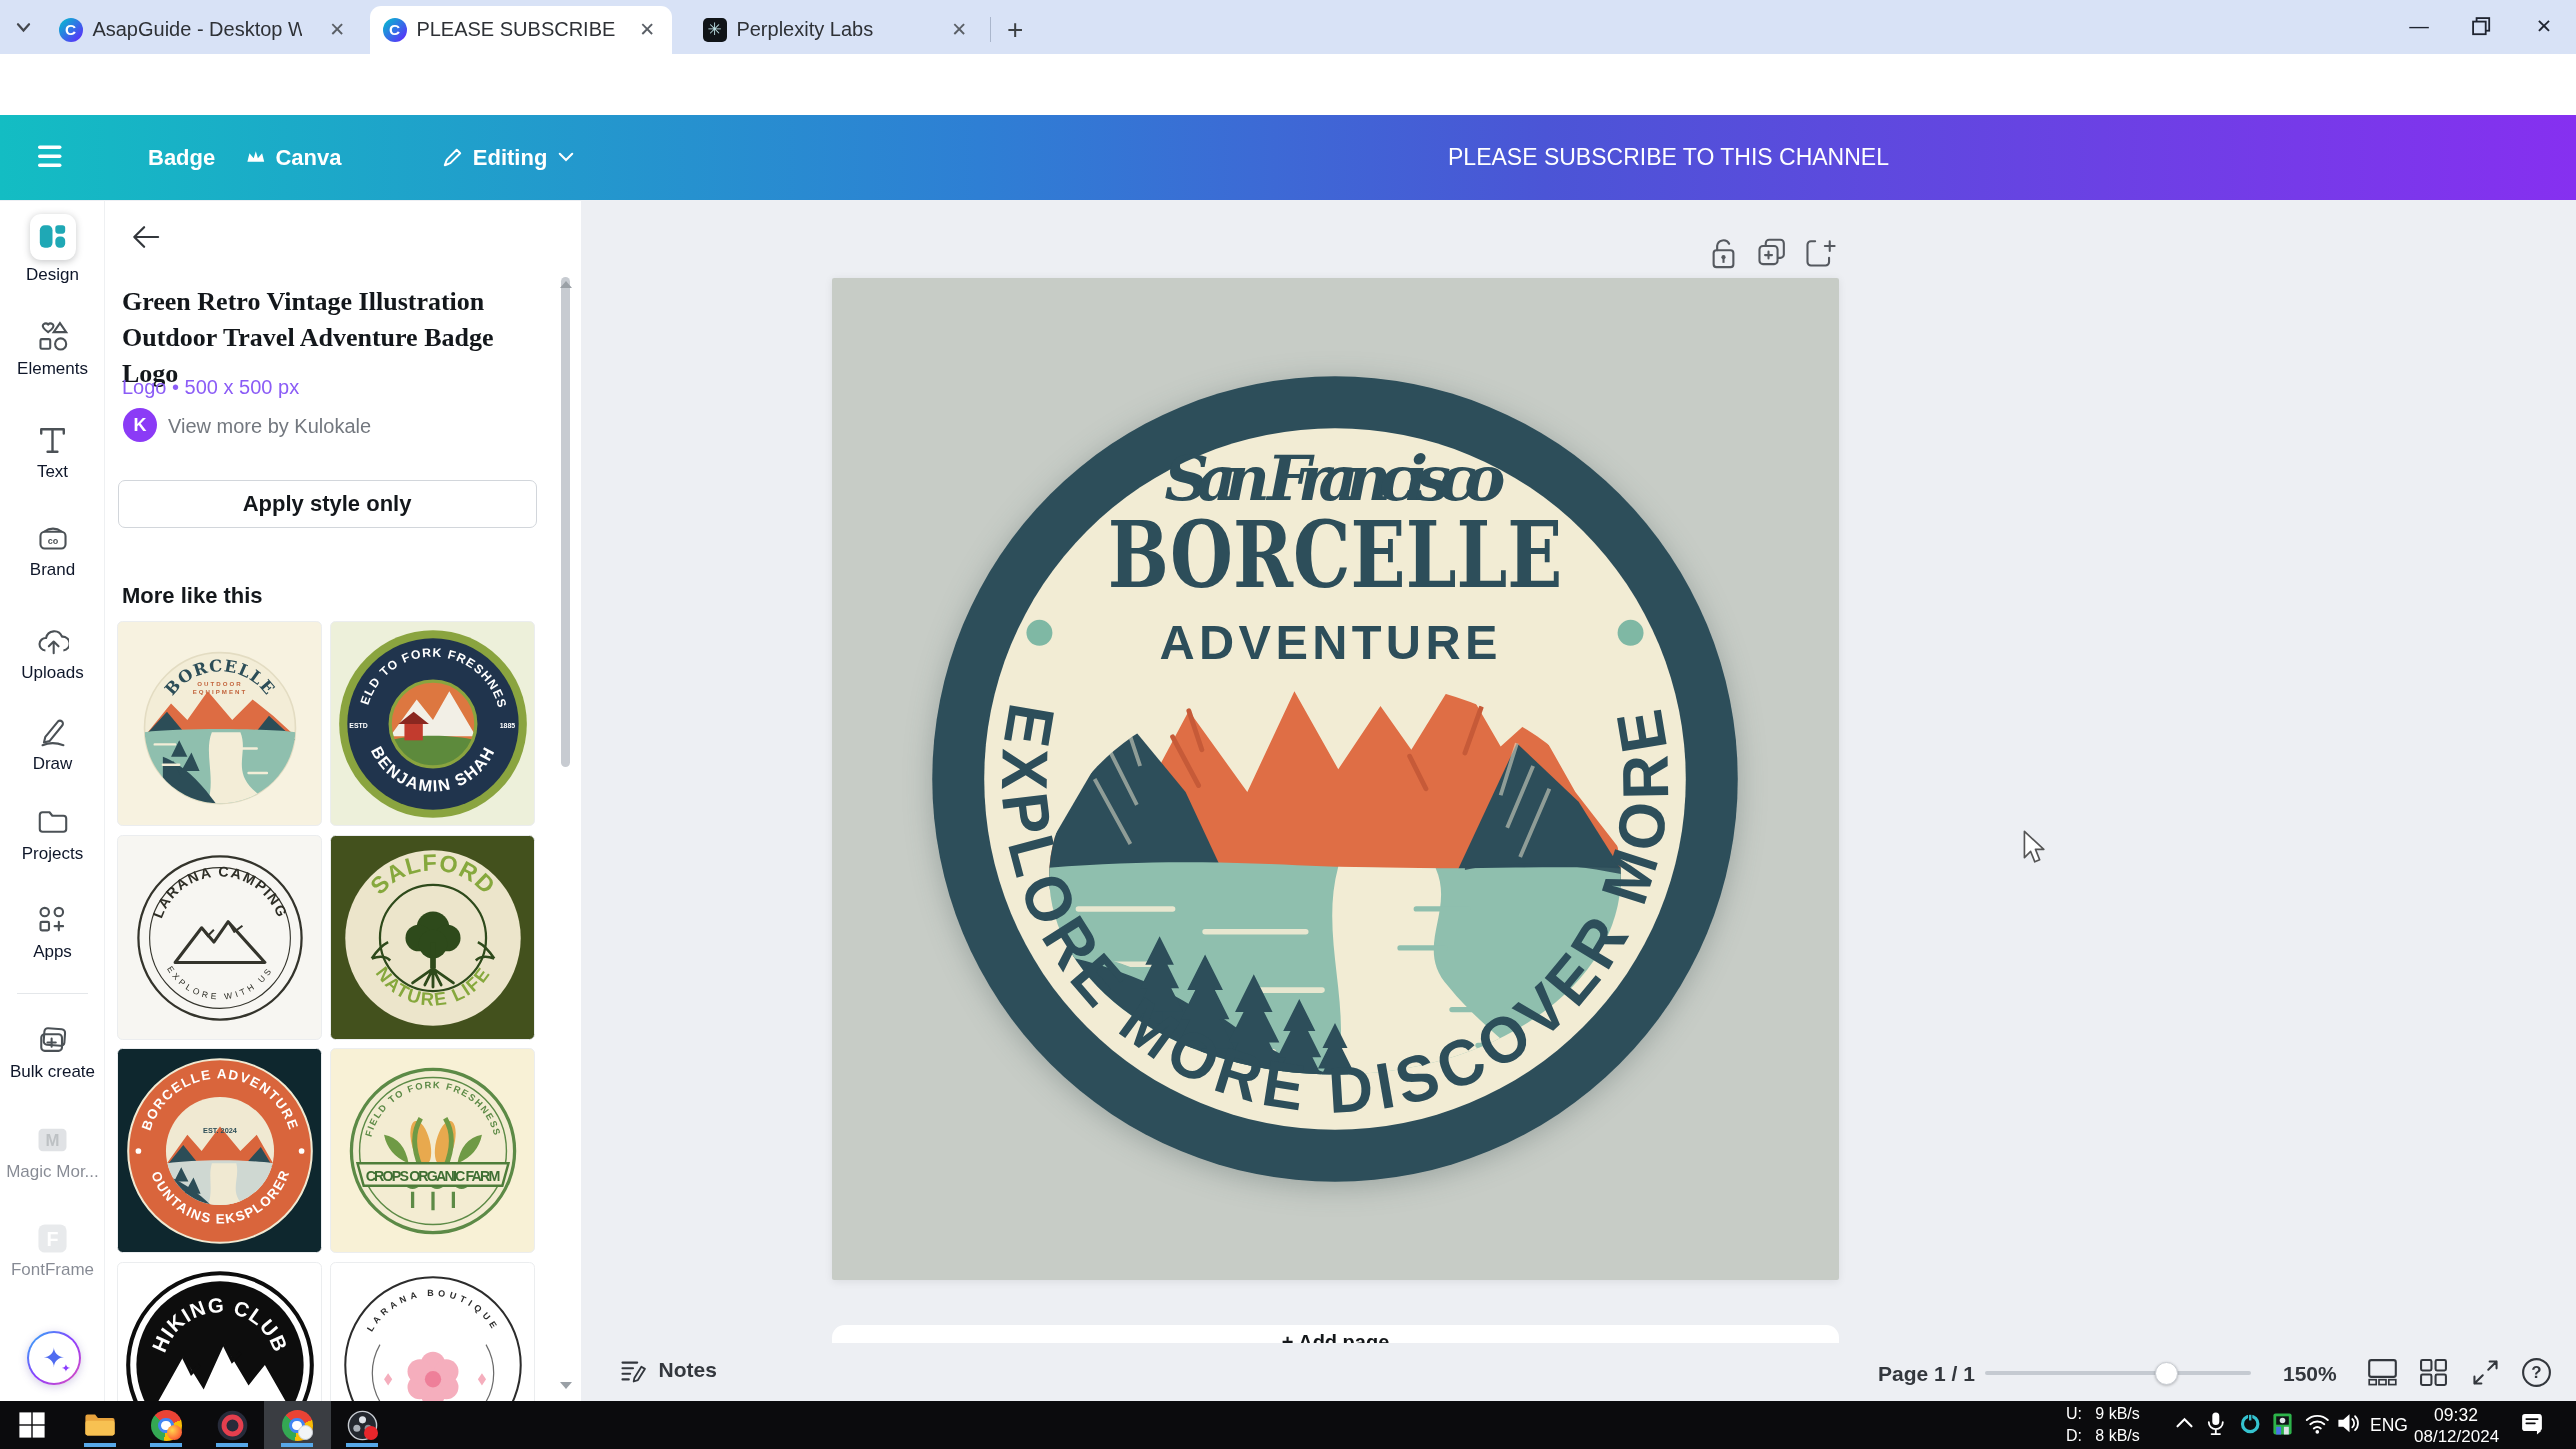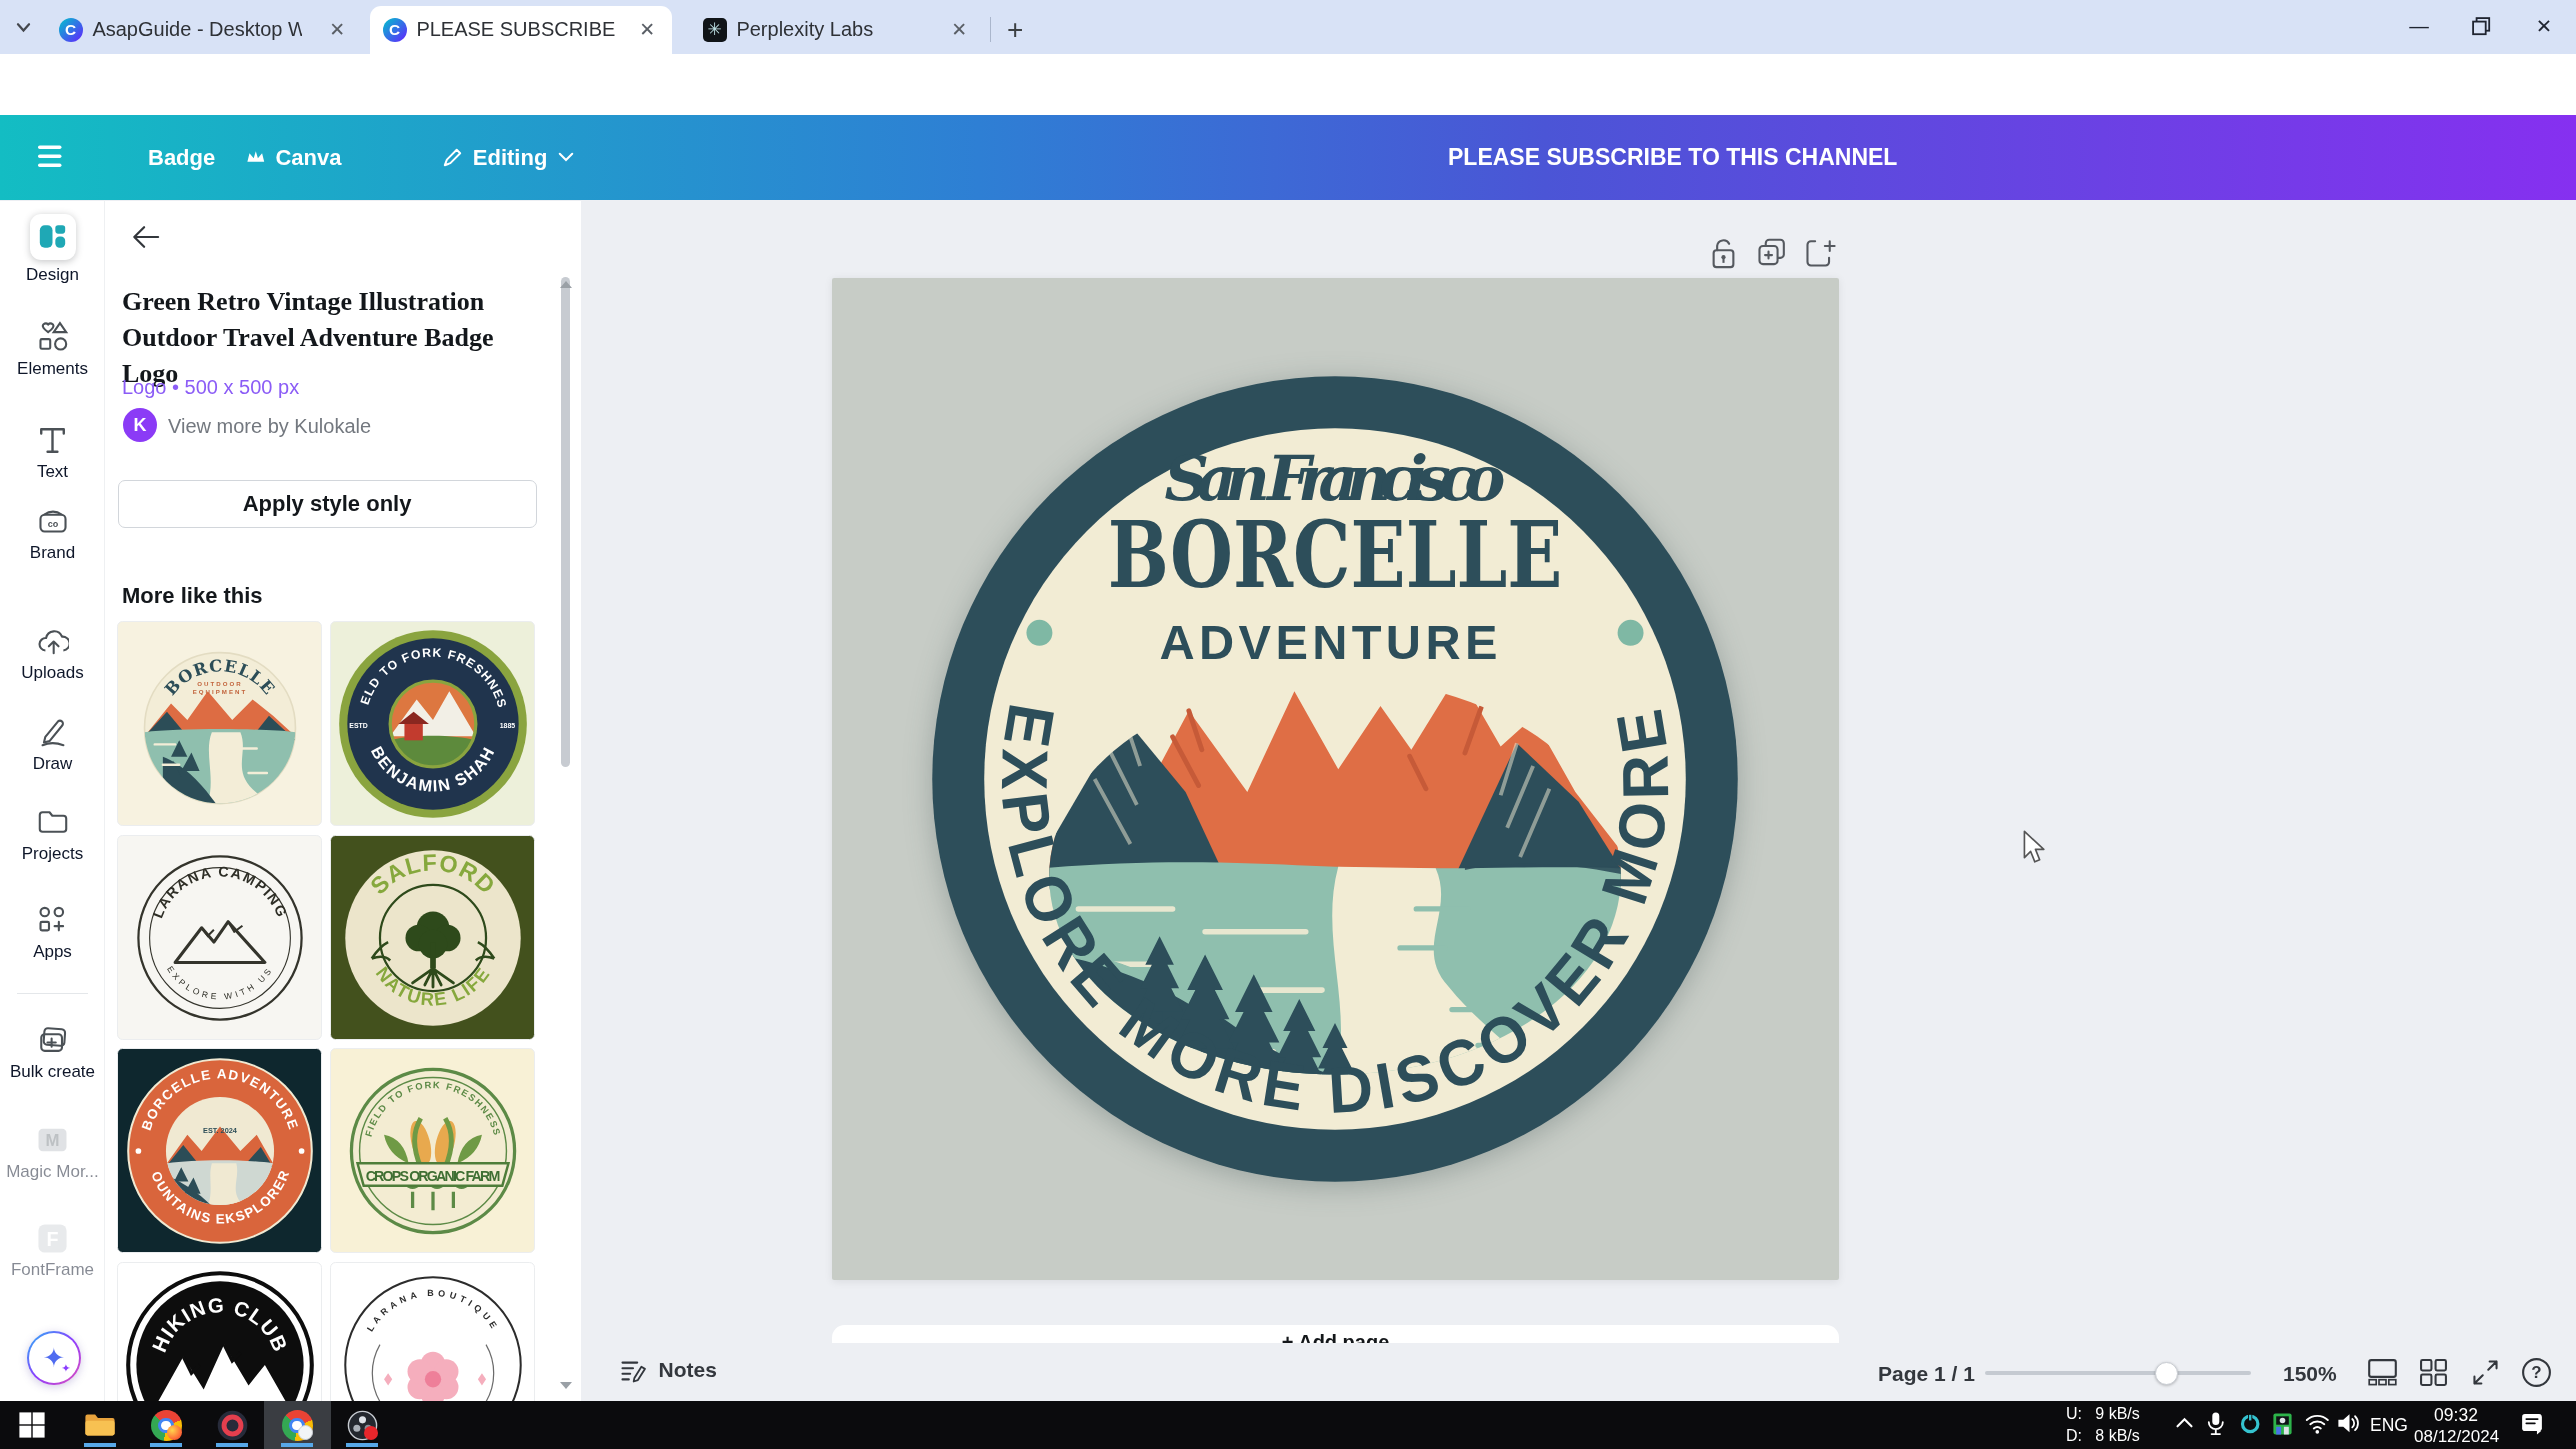--- a/index.html
+++ b/index.html
@@ -184,21 +184,21 @@
       <svg width="36" height="34" viewBox="0 0 52 48">
           <path d="M38 8 L46 16 L38 24 M46 16 H22 a10 10 0 0 0 0 20 H32" fill="none" stroke="#fff" stroke-width="4" stroke-linecap="round" stroke-linejoin="round"></path>
         </svg>
     </div>
     <div class="abs" style="left:900px;top:140px;">
       <svg width="39" height="35" viewBox="0 0 56 50">
           <path d="M14 38 a10 10 0 0 1 2 -19 a13 13 0 0 1 25 -3 a9 9 0 0 1 3 22 Z" fill="none" stroke="#fff" stroke-width="3.4" stroke-linejoin="round"></path>
           <polyline points="20,26 26,32 38,18" fill="none" stroke="#fff" stroke-width="3.4" stroke-linecap="round" stroke-linejoin="round"></polyline>
         </svg>
     </div>
-    <div class="abs hitem" style="left:1448px;font-weight:700;font-size:23px;">
+    <div class="abs hitem" style="left:1448px;font-weight:400;font-size:23px;">
         <span>PLEASE SUBSCRIBE TO THIS CHANNEL</span>
       </div>
     <div class="abs" style="left:1850px;top:136px;width:45px;height:45px;border-radius:50%;background:#e02646;color:#fff;font-size:21px;font-weight:bold;display:flex;align-items:center;justify-content:center;">
         <span>C</span>
       </div>
     <div class="abs" style="left:1898px;top:137px;color:#fff;font-size:29px;font-weight:300;">+</div>
     <div class="abs hbtn" style="left:1952px;width:48px;">
       <svg width="25" height="25" viewBox="0 0 36 36">
           <path d="M6 30 V14 M14 30 V4 M22 30 V10 M30 30 V18" stroke="#fff" stroke-width="3.4" stroke-linecap="round"></path>
           <line x1="2" y1="32" x2="34" y2="32" stroke="#fff" stroke-width="3"></line>
@@ -255,21 +255,21 @@
       <div class="rail-lb">Elements</div>
     </div>
     <div class="abs rail-item" style="top:223px;">
       <div class="rail-ic">
         <svg width="31" height="31" viewBox="0 0 44 44">
             <path d="M6 6 H38 M6 6 V12 M38 6 V12 M22 6 V38 M15 38 H29" stroke="#4b5156" stroke-width="3.4" fill="none" stroke-linecap="round"></path>
           </svg>
       </div>
       <div class="rail-lb">Text</div>
     </div>
-    <div class="abs rail-item" style="top:304px;">
+    <div class="abs rail-item" style="top:321px;">
       <div class="rail-ic">
         <svg width="32" height="32" viewBox="0 0 46 46">
             <rect x="5" y="14" width="36" height="24" rx="6" fill="none" stroke="#4b5156" stroke-width="3"></rect>
             <path d="M10 14 q13 -9 26 0" fill="none" stroke="#4b5156" stroke-width="3"></path>
             <text x="23" y="31" text-anchor="middle" font-size="13" font-weight="bold" fill="#4b5156" font-family="Liberation Sans,sans-serif">co</text>
           </svg>
       </div>
       <div class="rail-lb">Brand</div>
     </div>
     <div class="abs rail-item" style="top:424px;">

